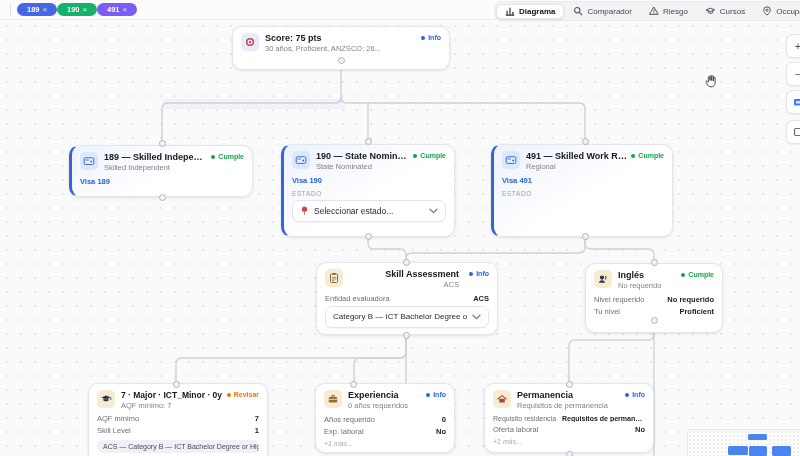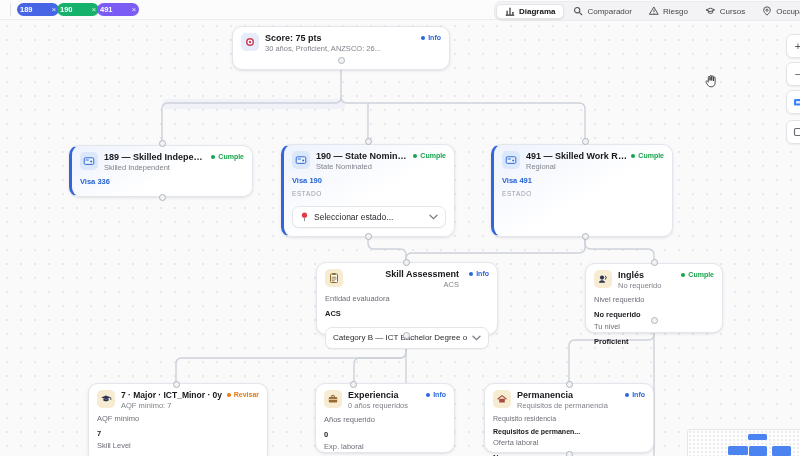--- a/index.html
+++ b/index.html
@@ -9,22 +9,22 @@
   .canvas-bg{position:absolute;left:0;top:19px;right:0;bottom:0;z-index:0;
     background-color:#fafafa;
     background-image:radial-gradient(#e7e8eb 1px,transparent 1.2px);
     background-size:14px 14px;}
   svg.edges{position:absolute;left:0;top:0;z-index:1;pointer-events:none;}
   
   .header{position:absolute;left:0;top:0;width:800px;height:19px;background:#fcfcfd;
     border-bottom:1px solid #ececef;z-index:5;}
   .hdr-divider{position:absolute;left:10px;top:3px;width:1px;height:13px;background:#e2e2e6;}
   .pill{position:absolute;top:3px;height:13px;border-radius:8px;color:#fff;
-    font-size:7.5px;font-weight:bold;display:flex;align-items:center;gap:19px;
-    padding:0 3px;cursor:pointer;}
+    font-size:7.5px;font-weight:bold;display:flex;align-items:center;gap:3px;
+    padding:0 10px;cursor:pointer;}
   .pill .x{opacity:.85;font-weight:normal;font-size:8px;}
   .tabs{position:absolute;left:494px;top:1px;height:16px;background:#f3f3f5;border:1px solid #ececef;
     border-radius:7px;display:flex;align-items:center;padding:1px;gap:1px;width:330px;}
   .tab{display:flex;align-items:center;gap:4px;height:13px;padding:0 8px;border-radius:5px;
     font-size:8px;color:#45454d;white-space:nowrap;cursor:pointer;}
   .tab.active{background:#fff;border:1px solid #e4e4e8;box-shadow:0 1px 2px rgba(0,0,0,.08);
     color:#121216;font-weight:bold;}
   .tab svg{flex:0 0 auto;}
   
   .card{position:absolute;background:#fff;border:1px solid #e3e6ec;border-radius:10px;
@@ -39,26 +39,26 @@
   .tile.indigo{background:#e7ecfa;}
   .tile.sand{background:#f7ecd1;}
   .ttl{font-size:9px;font-weight:bold;color:#17171c;line-height:1.25;white-space:nowrap;
     overflow:hidden;text-overflow:ellipsis;}
   .sub{font-size:7.5px;color:#82828c;line-height:1.3;white-space:nowrap;overflow:hidden;}
   .badge{position:absolute;right:8px;top:7px;display:flex;align-items:center;gap:3px;
     font-size:7px;font-weight:bold;}
   .badge .dot{width:4px;height:4px;border-radius:50%;background:currentColor;}
   .visalink{font-size:7.5px;font-weight:bold;color:#2562d4;margin-top:4px;cursor:pointer;}
   .lbl-small{font-size:6.5px;letter-spacing:.6px;color:#9aa0ac;margin-top:5px;}
-  .drop{margin-top:9px;height:20px;border:1px solid #e3e5ea;border-radius:7px;background:#fff;
+  .drop{margin-top:3px;height:20px;border:1px solid #e3e5ea;border-radius:7px;background:#fff;
     display:flex;align-items:center;gap:5px;padding:0 7px;cursor:pointer;
     box-shadow:0 1px 1px rgba(20,24,40,.04);}
   .drop .val{font-size:8.5px;color:#2a2a30;flex:1;white-space:nowrap;overflow:hidden;}
   .row{display:flex;justify-content:space-between;align-items:baseline;font-size:7.5px;
-    color:#6d6d78;margin-top:3.5px;gap:6px;flex-direction:column;}
+    color:#6d6d78;margin-top:3.5px;gap:6px;}
   .row .v{font-weight:bold;color:#1b1b20;white-space:nowrap;overflow:hidden;text-overflow:ellipsis;}
   .more{font-size:7px;color:#a6a6b0;font-style:italic;margin-top:4px;cursor:pointer;}
   .note{margin-top:5px;background:#eef1f6;border-radius:5px;padding:3px 6px;font-size:7px;
     color:#4b4b55;white-space:nowrap;overflow:hidden;}
   .handle{position:absolute;width:7px;height:7px;border-radius:50%;background:#f2f3f5;
     border:1px solid #aeb3bd;z-index:3;box-sizing:border-box;}
   
   .ctl{position:absolute;left:786px;width:22px;height:22px;background:#fff;border:1px solid #e4e4e8;
     border-radius:6px;box-shadow:0 1px 2px rgba(0,0,0,.06);z-index:4;display:flex;
     align-items:center;justify-content:center;font-size:11px;color:#52525b;cursor:pointer;}
@@ -187,21 +187,21 @@
     </div>
     <div style="min-width:0;flex:1;padding-right:40px;">
       <div class="ttl">189 — Skilled Independent</div>
       <div class="sub">Skilled Independent</div>
     </div>
   </div>
   <div class="badge" style="color: rgb(22, 163, 74);">
     <span class="dot"></span>
     <span>Cumple</span>
   </div>
-  <div class="visalink">Visa 336</div>
+  <div class="visalink">Visa 189</div>
 </div>
 
 <div class="card visa" style="left:281px;top:144px;width:174px;height:93px;">
   <div class="hrow">
     <div class="tile blue">
       <svg width="12" height="12" viewBox="0 0 12 12">
           <rect x="1.2" y="2.8" width="9.6" height="6.6" rx="1.2" fill="#eaf1fd" stroke="#2f6bdb" stroke-width="1"></rect>
           <path d="M3 5 H5.4" stroke="#2f6bdb" stroke-width="1" stroke-linecap="round"></path>
           <circle cx="8.2" cy="6.6" r="1" fill="#2f6bdb"></circle>
         </svg>

